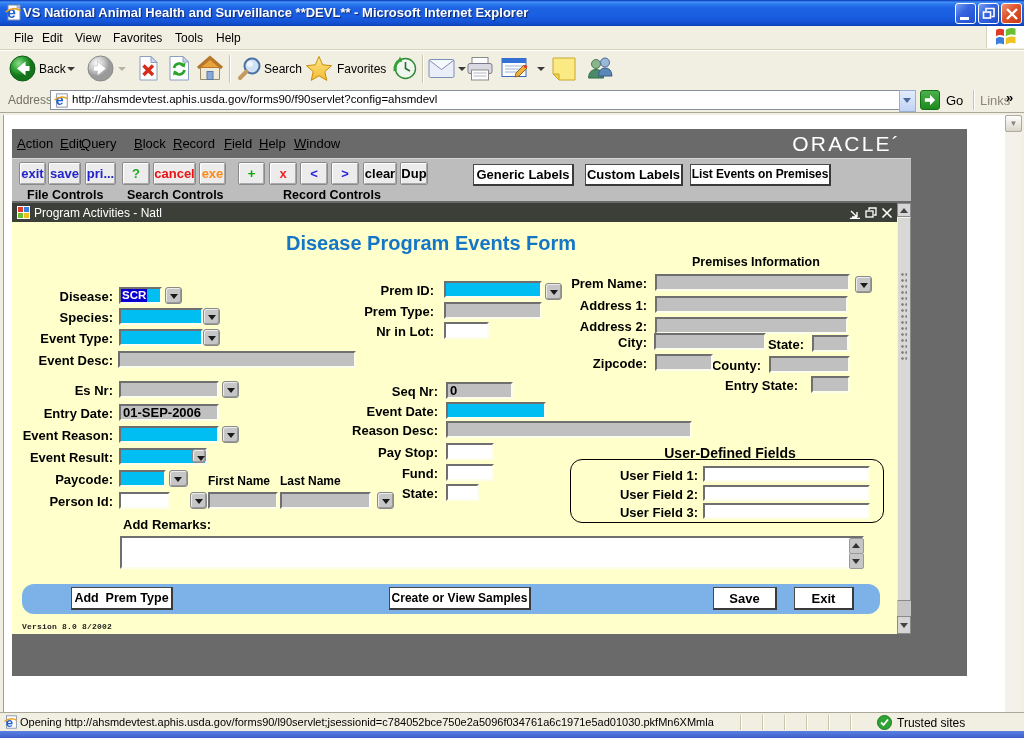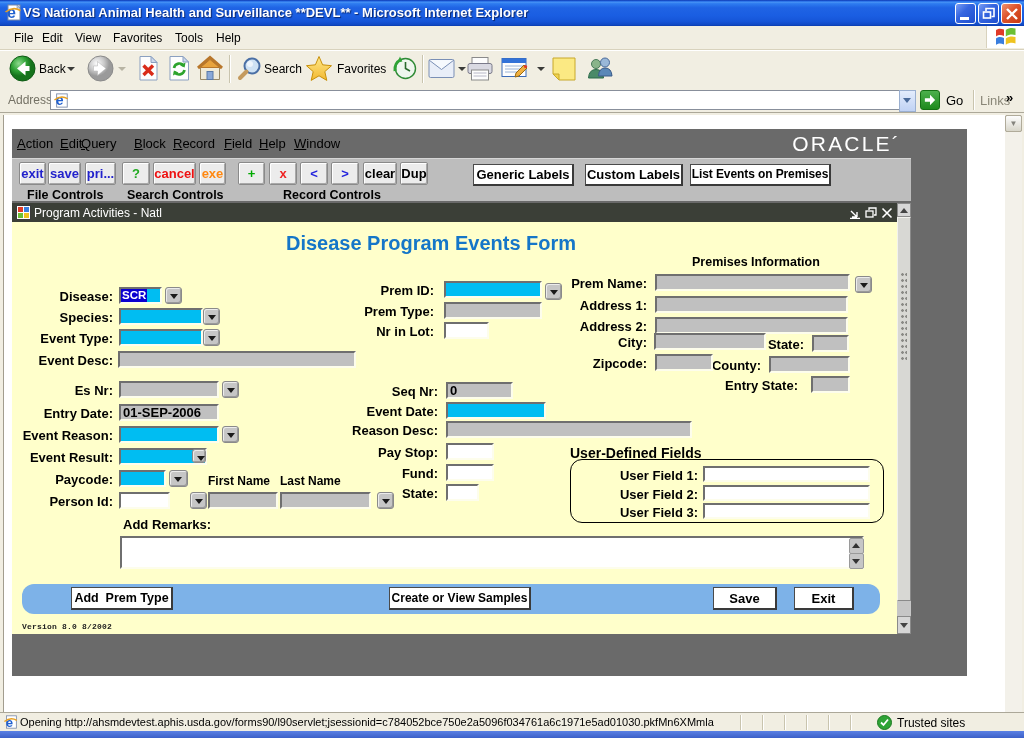--- a/index.html
+++ b/index.html
@@ -201,20 +201,21 @@
   </svg>
 </div>
 <div class="abs" id="addrbar">
   <div class="abs" style="left:8px;top:5px;font-size:12px;color:#747165">Address</div>
   <div class="abs" id="addrinput">
     <svg class="abs" style="left:3px;top:2px" width="15" height="15" viewBox="0 0 17 17">
       <rect x="3" y="1" width="12" height="15" fill="#fff" stroke="#7a8aa8"></rect>
       <text x="2" y="14" font-family="Liberation Sans" font-weight="bold" font-size="16" fill="#2060d0">e</text>
         <path d="M0.5 8 q7.5 -6 15 -1.5" stroke="#e8a020" stroke-width="1.6" fill="none"></path>
     </svg>
+    <div class="abs" style="left:21px;top:2px;font-size:11.5px;color:#000;white-space:nowrap">http://ahsmdevtest.aphis.usda.gov/forms90/f90servlet?config=ahsmdevl</div>
   </div>
   <div class="abs" id="addrdrop">
       <div class="abs" style="left:3px;top:7px;width:0;height:0;border-left:4px solid transparent;border-right:4px solid transparent;border-top:5px solid #4a6a9a"></div>
     </div>
   <div class="abs" style="left:920px;top:2px;width:18px;height:18px;border-radius:3px;background:linear-gradient(180deg,#4cb04c,#1e8a1e);border:1px solid #147014">
     <svg class="abs" style="left:2px;top:2px" width="14" height="14" viewBox="0 0 15 15">
         <path d="M7.5 2 L13 7.5 L7.5 13 V9.5 H2 V5.5 H7.5 Z" fill="#fff"></path>
       </svg>
   </div>
   <div class="abs" style="left:946px;top:5px;font-size:13px;color:#000">Go</div>
@@ -352,21 +353,21 @@
       <div class="abs fld gy" style="left:643px;top:52px;width:195px"></div>
       <div class="abs dd" style="left:843px;top:54px"></div>
       <div class="abs fld gy" style="left:643px;top:74px;width:193px"></div>
       <div class="abs fld gy" style="left:643px;top:95px;width:193px"></div>
       <div class="abs fld gy" style="left:642px;top:111px;width:112px"></div>
       <div class="abs fld gy" style="left:800px;top:113px;width:37px"></div>
       <div class="abs fld gy" style="left:643px;top:132px;width:58px"></div>
       <div class="abs fld gy" style="left:757px;top:134px;width:81px"></div>
       <div class="abs fld gy" style="left:799px;top:154px;width:39px"></div>
 
-      <div class="abs" style="left:558px;top:223px;width:320px;text-align:left;font-size:14px;font-weight:bold">User-Defined Fields</div>
+      <div class="abs" style="left:558px;top:223px;width:320px;text-align:center;font-size:14px;font-weight:bold">User-Defined Fields</div>
       <div class="abs" style="left:558px;top:237px;width:312px;height:62px;border:1px solid #000;border-radius:12px"></div>
       <div class="abs lbl" style="left:566px;top:246px;width:120px">User Field 1:</div>
       <div class="abs lbl" style="left:566px;top:265px;width:120px">User Field 2:</div>
       <div class="abs lbl" style="left:566px;top:283px;width:120px">User Field 3:</div>
       <div class="abs fld wh" style="left:691px;top:244px;width:167px;height:16px"></div>
       <div class="abs fld wh" style="left:691px;top:263px;width:167px;height:16px"></div>
       <div class="abs fld wh" style="left:691px;top:281px;width:167px;height:16px"></div>
 
       <div class="abs" style="left:111px;top:295px;font-size:13px;font-weight:bold">Add Remarks:</div>
       <div class="abs fld wh" style="left:108px;top:314px;width:744px;height:33px"></div>

